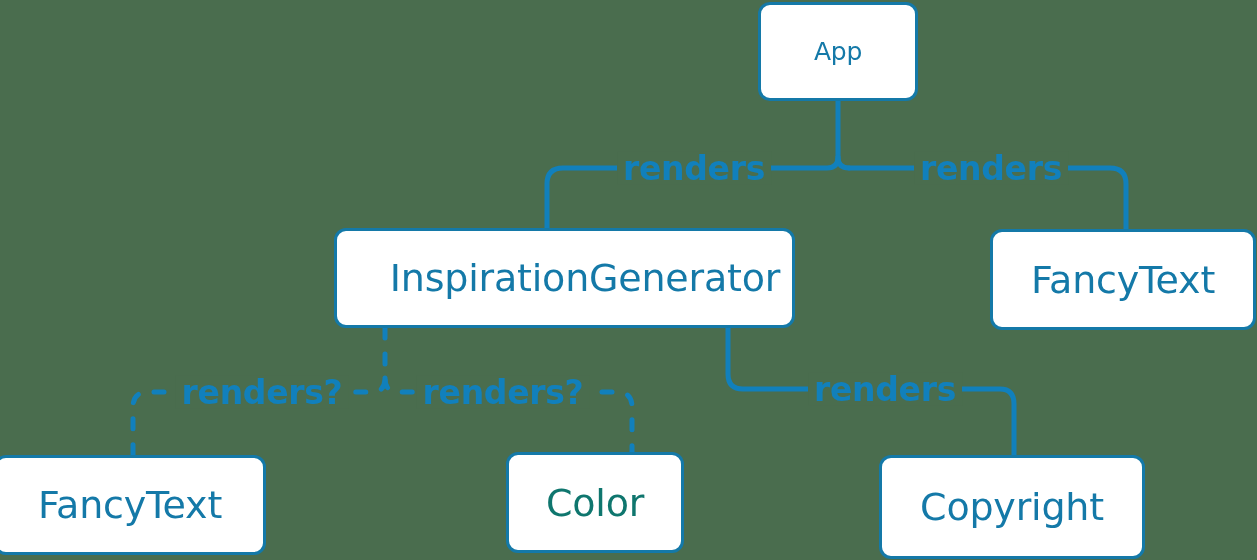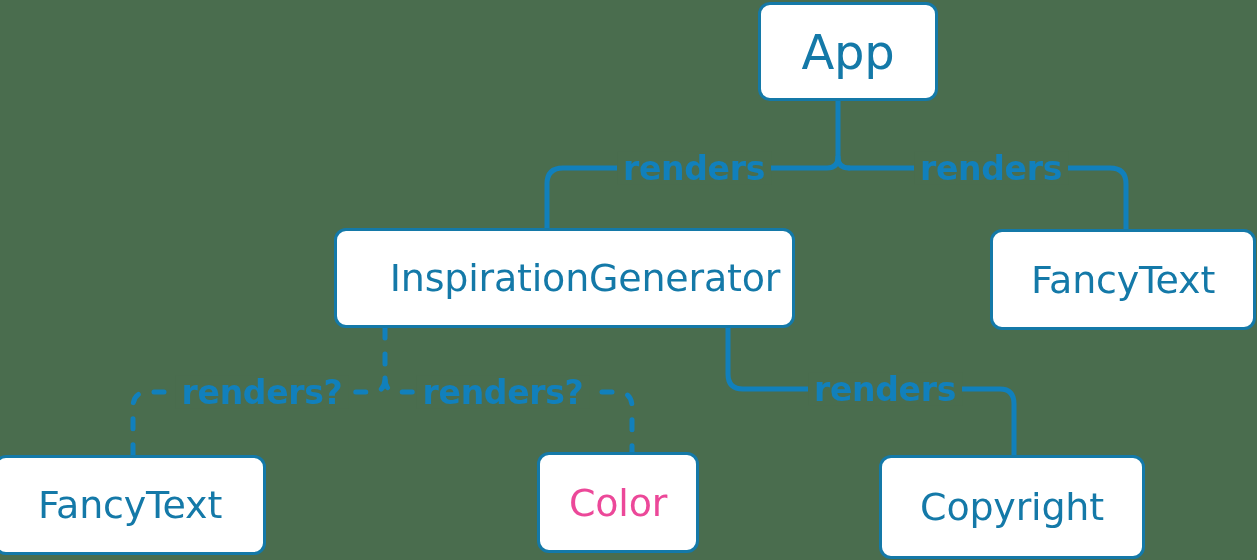--- a/index.html
+++ b/index.html
@@ -74,33 +74,33 @@
     <path d="M 385 378 Q 385 392 398 392 L 430 392" fill="none" stroke="#1180bc" stroke-width="5" stroke-linecap="round" stroke-dasharray="10 16"></path>
 
     <path d="M 190 392 L 148 392 Q 133 392 133 407 L 133 455" fill="none" stroke="#1180bc" stroke-width="5" stroke-linecap="round" stroke-dasharray="10 16"></path>
 
     <path d="M 576 392 L 617 392 Q 632 392 632 407 L 632 452" fill="none" stroke="#1180bc" stroke-width="5" stroke-linecap="round" stroke-dasharray="10 16"></path>
 
     <path d="M 728 328 L 728 374 Q 728 389 743 389 L 815 389" fill="none" stroke="#1180bc" stroke-width="5" stroke-linecap="round"></path>
     <path d="M 955 389 L 1000 389 Q 1014 389 1014 404 L 1014 455" fill="none" stroke="#1180bc" stroke-width="5" stroke-linecap="round"></path>
   </svg>
 
-  <div class="node-box" style="left: 758px; top: 2px; width: 180px; height: 99px; font-size: 48px; border-color: rgb(20, 121, 168); background: rgb(255, 255, 255); color: rgb(20, 121, 168);">
+  <div class="node-box" style="left: 758px; top: 2px; width: 160px; height: 99px; font-size: 25px; border-color: rgb(20, 121, 168); background: rgb(255, 255, 255); color: rgb(20, 121, 168);">
     <span>App</span>
   </div>
   <div class="node-box" style="left: 334px; top: 228px; width: 461px; height: 100px; font-size: 38px; border-color: rgb(20, 121, 168); background: rgb(255, 255, 255); color: rgb(20, 121, 168); padding-left: 41px;">
     <span>InspirationGenerator</span>
   </div>
   <div class="node-box" style="left: 990px; top: 229px; width: 266px; height: 101px; font-size: 38px; border-color: rgb(20, 121, 168); background: rgb(255, 255, 255); color: rgb(20, 121, 168);">
     <span>FancyText</span>
   </div>
   <div class="node-box" style="left: -6px; top: 455px; width: 272px; height: 100px; font-size: 38px; border-color: rgb(20, 121, 168); background: rgb(255, 255, 255); color: rgb(20, 121, 168);">
     <span>FancyText</span>
   </div>
-  <div class="node-box" style="left: 537px; top: 452px; width: 162px; height: 101px; font-size: 38px; border-color: rgb(20, 121, 168); background: rgb(255, 255, 255); color: #ec4899;">
+  <div class="node-box" style="left: 506px; top: 452px; width: 178px; height: 101px; font-size: 38px; border-color: rgb(20, 121, 168); background: rgb(255, 255, 255); color: #0f766e;">
     <span>Color</span>
   </div>
   <div class="node-box" style="left: 879px; top: 455px; width: 266px; height: 104px; font-size: 38px; border-color: rgb(20, 121, 168); background: rgb(255, 255, 255); color: rgb(20, 121, 168);">
     <span>Copyright</span>
   </div>
 
   <div class="edge-label" style="left: 694px; top: 168px; color: rgb(17, 128, 188); background: rgb(74, 109, 78);">renders</div>
   <div class="edge-label" style="left: 991px; top: 168px; color: rgb(17, 128, 188); background: rgb(74, 109, 78);">renders</div>
   <div class="edge-label" style="left: 262px; top: 392px; color: rgb(17, 128, 188); background: rgb(74, 109, 78);">renders?</div>
   <div class="edge-label" style="left: 503px; top: 392px; color: rgb(17, 128, 188); background: rgb(74, 109, 78);">renders?</div>

